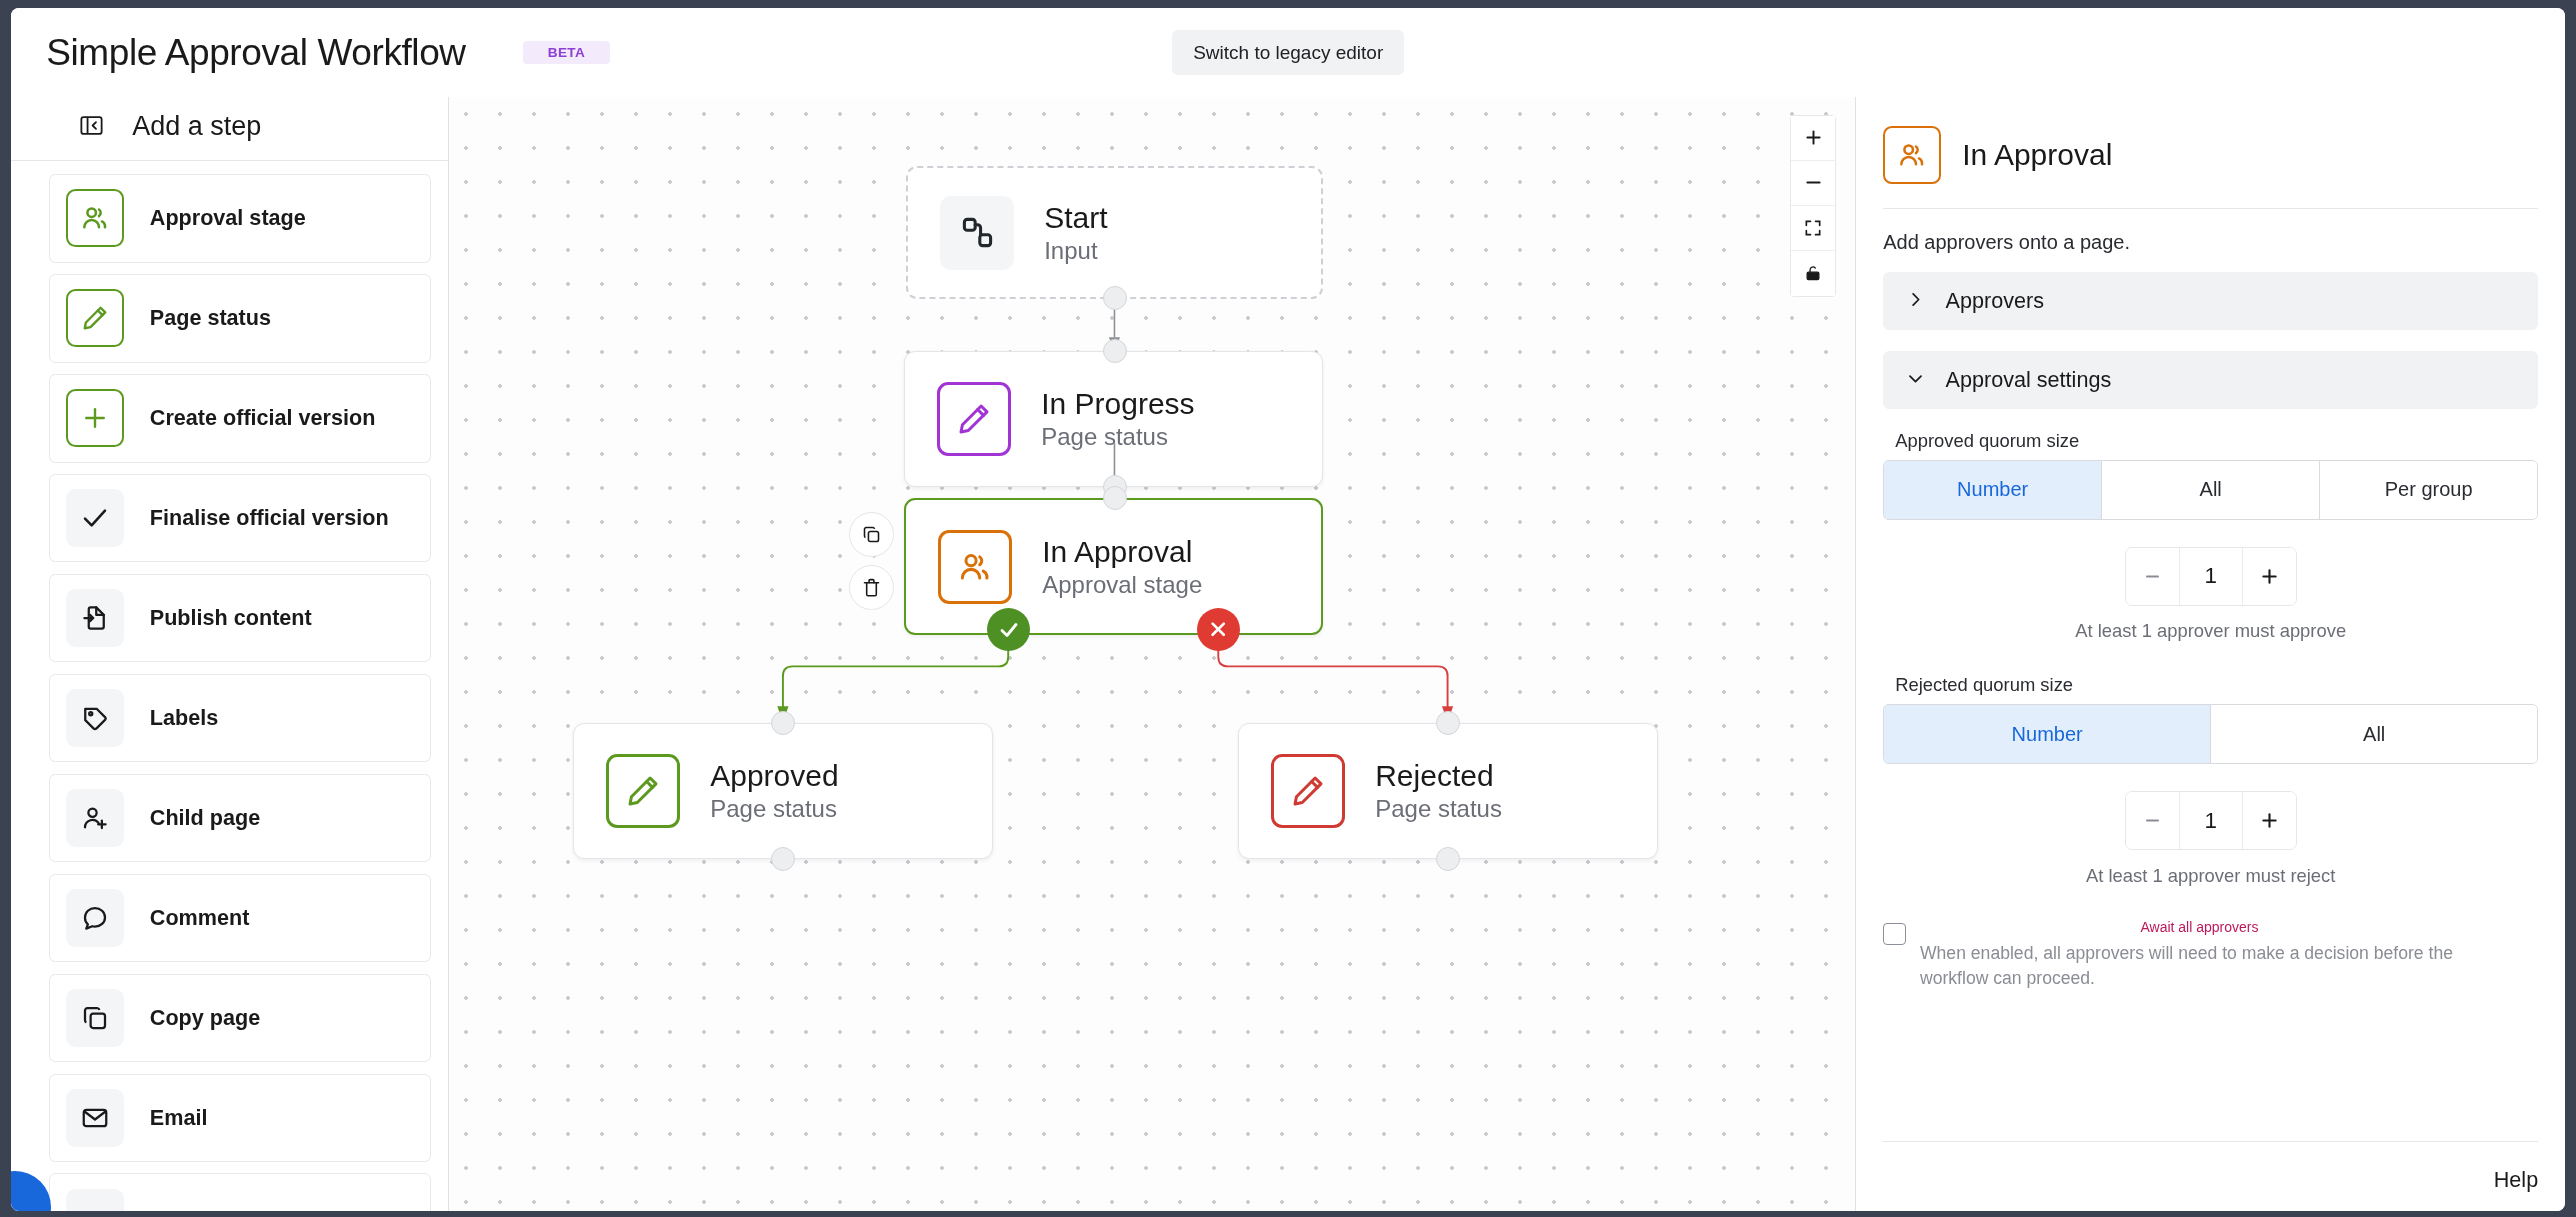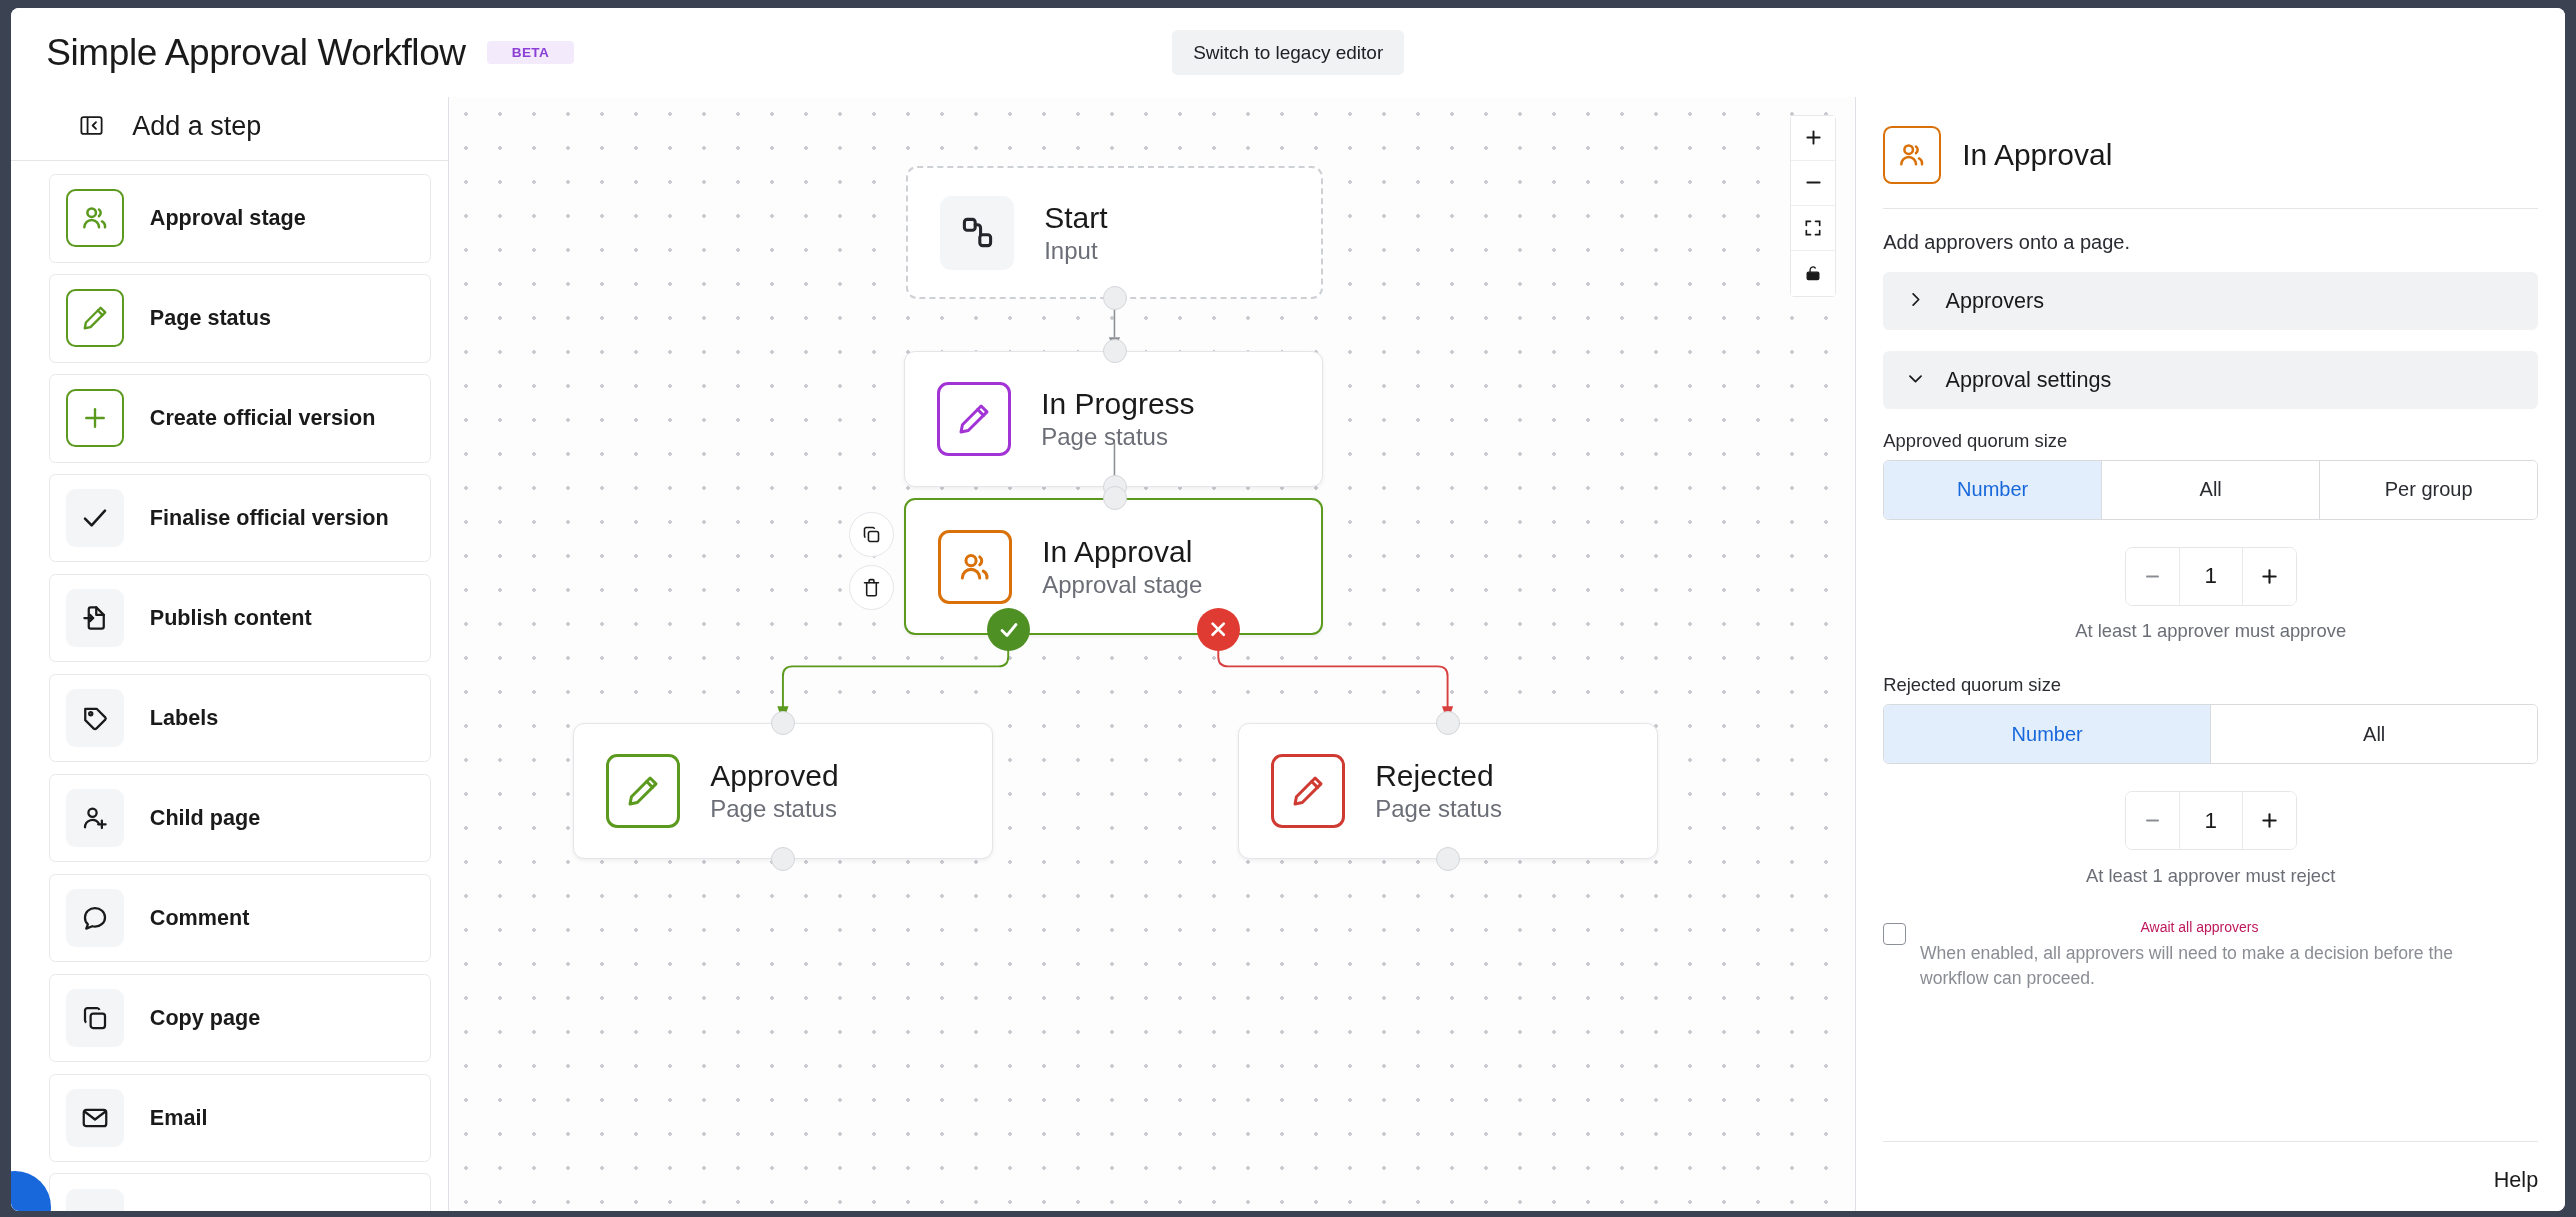--- a/index.html
+++ b/index.html
@@ -22,20 +22,21 @@
 
   
   .header {
     height: 89px;
     flex: 0 0 89px;
     display: flex;
     align-items: center;
     position: relative;
     background: #fff;
     padding: 0 30px 0 35px;
+    gap: 36px;
   }
   .title {
     font-size: 37px;
     font-weight: 400;
     color: #1a1a1a;
     letter-spacing: -0.4px;
     white-space: nowrap;
   }
   .beta-badge {
     margin-left: 21px;
@@ -301,20 +302,21 @@
     gap: 21px;
     padding: 0 22.4px;
     margin-bottom: 21px;
     cursor: pointer;
   }
   .accordion-label { font-size: 21.6px; color: #1a1a1a; }
   .field-label {
     font-size: 18.4px;
     color: #2a2c31;
     margin-bottom: 8px;
+    margin-left: 12px;
   }
   .segmented {
     display: flex;
     border: 0.8px solid #d8dade;
     border-radius: 5.6px;
     overflow: hidden;
     height: 60px;
     margin-bottom: 27px;
   }
   .seg {

